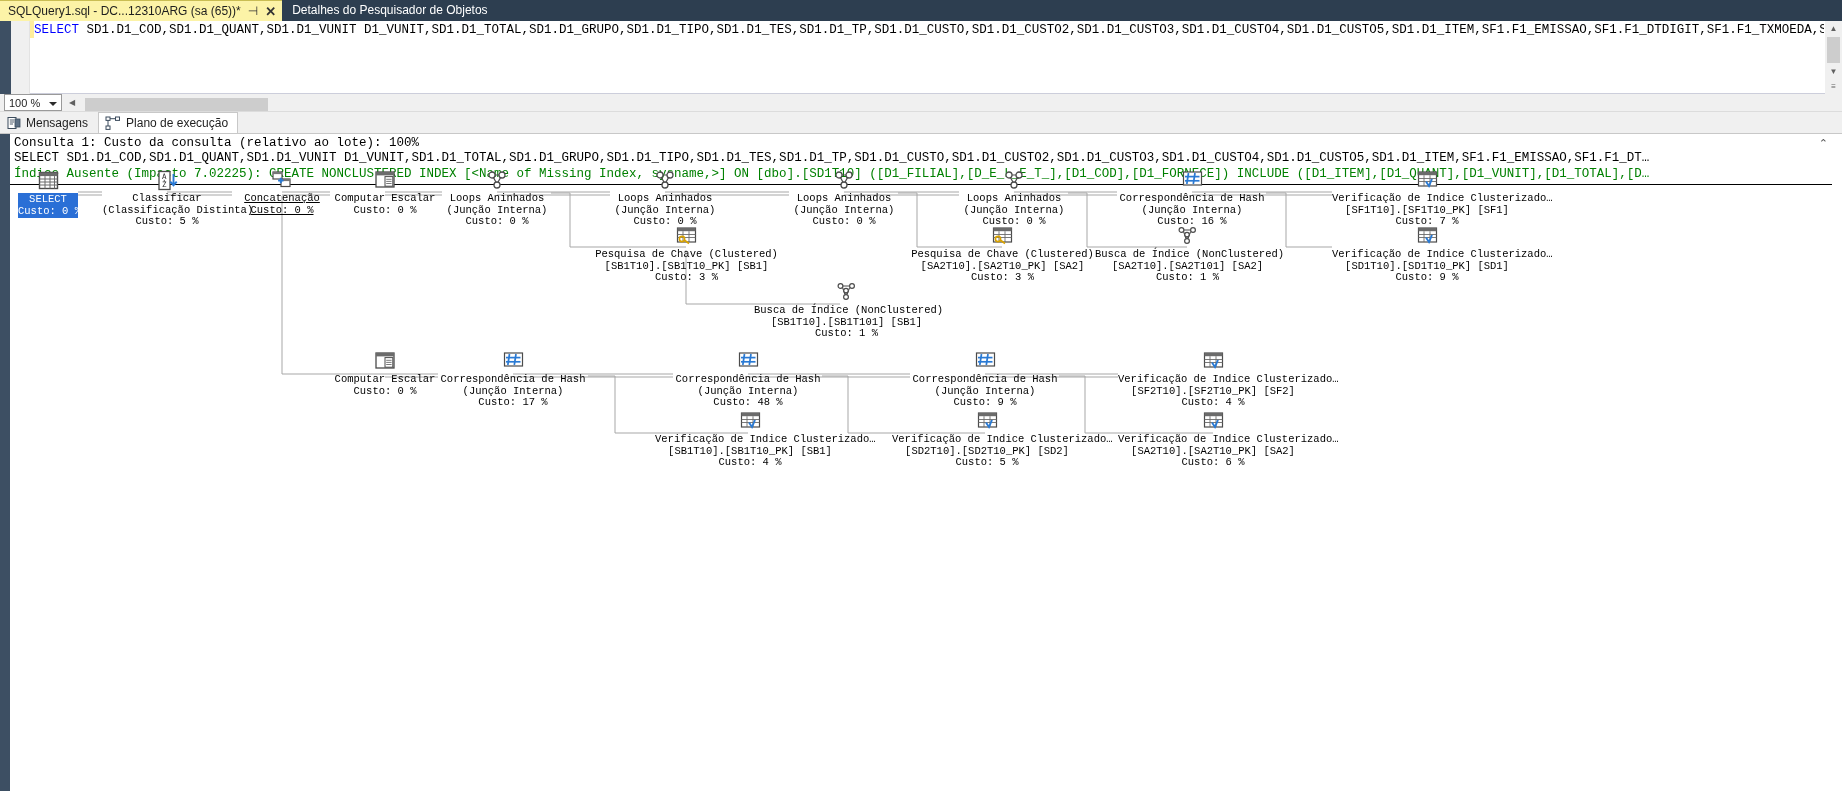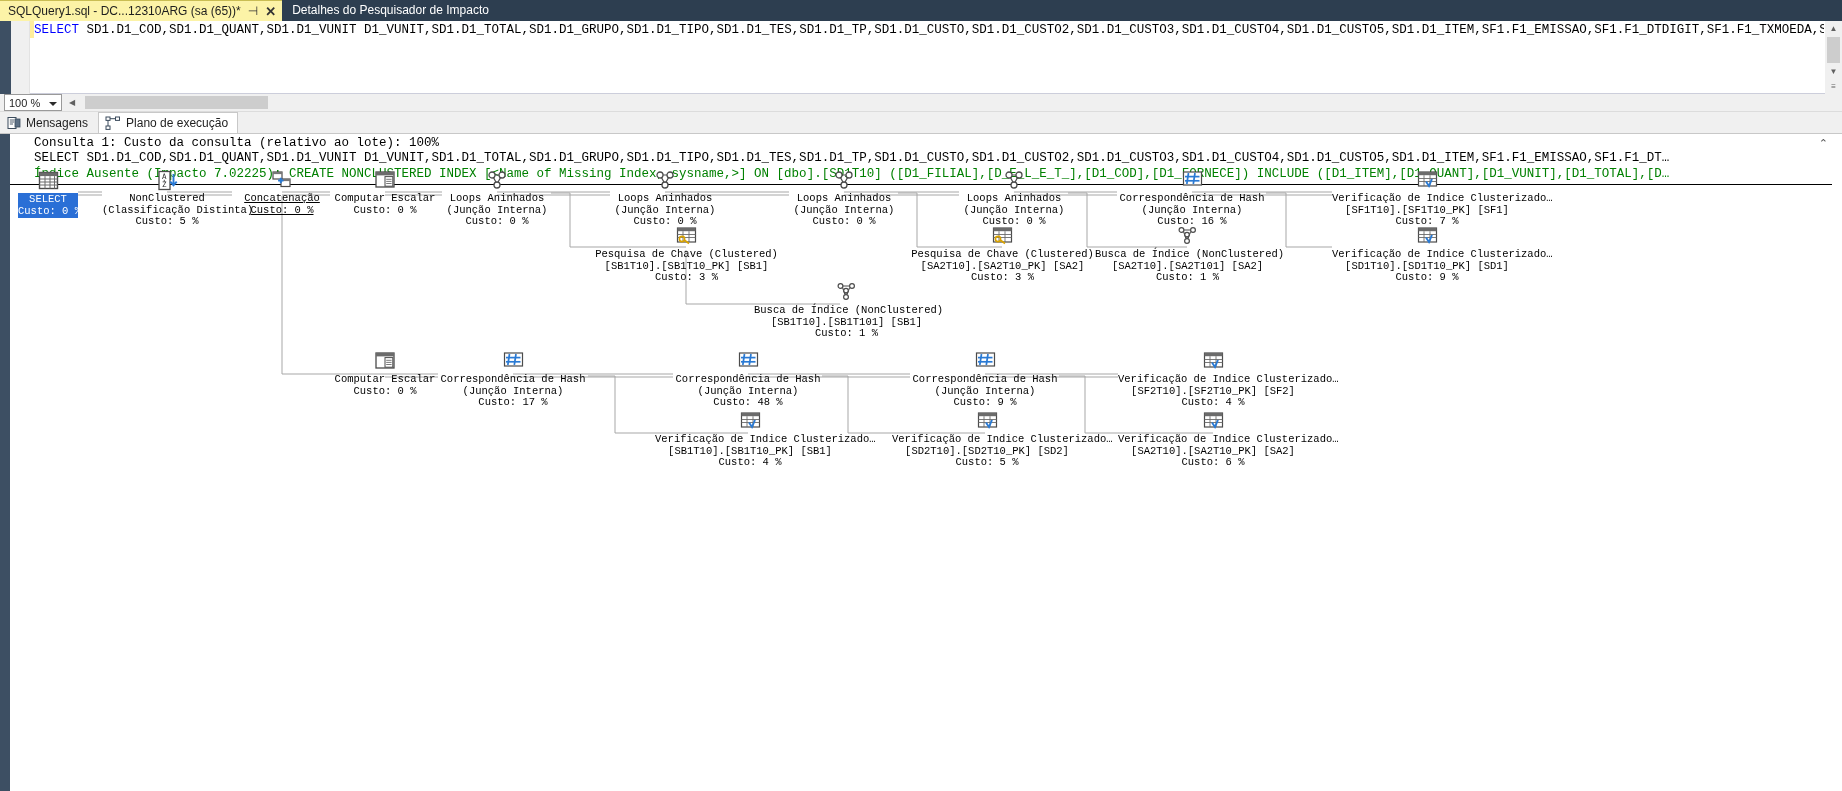--- a/index.html
+++ b/index.html
@@ -122,21 +122,21 @@
   .vs-bottom { position: absolute; left:0; bottom: 15px; }
   .vs-bottom2 { position: absolute; left:0; bottom: 0px; }
 
   
   .zoomrow {
     position: absolute;
     left: 0; top: 94px;
     width: 1842px; height: 18px;
     background: #f0f0f0;
     display: flex;
-    align-items: center;
+    align-items: flex-end;
     border-bottom: 1px solid #dcdcdc;
   }
   .zoom-select {
     width: 58px; height: 17px;
     margin-left: 4px;
     background: #ffffff;
     border: 1px solid #9a9a9a;
     font-size: 11px;
     color: #1e1e1e;
     display: flex;
@@ -224,21 +224,20 @@
     width: 1832px; height: 657px;
   }
 
   .hdr-line {
     position: absolute;
     font-family: "Liberation Mono", monospace;
     font-size: 12.5px;
     line-height: 15px;
     white-space: nowrap;
     color: #000;
-    margin-left: 20px;
   }
   .hdr-green { color: #008000; }
   .hdr-rule {
     position: absolute;
     left: 0; top: 50px;
     width: 1822px; height: 1px;
     background: #000000;
   }
   .hdr-collapse {
     position: absolute;
@@ -282,21 +281,21 @@
 
 <div id="app">
 
   <div class="tabstrip">
     <div class="tab active">
       <span class="tab-title">SQLQuery1.sql - DC...12310ARG (sa (65))*</span>
       <span class="tab-pin">⊣</span>
       <span class="tab-close">✕</span>
     </div>
     <div class="tab inactive">
-      <span class="tab-title">Detalhes do Pesquisador de Impacto</span>
+      <span class="tab-title">Detalhes do Pesquisador de Objetos</span>
     </div>
   </div>
 
   <div class="editor-wrap">
     <div class="editor-gutter"></div>
     <div class="editor-margin"></div>
     <div class="editor-yellowbar"></div>
     <div class="editor-text">
       <span class="kw">SELECT</span><span id="qtext"> SD1.D1_COD,SD1.D1_QUANT,SD1.D1_VUNIT D1_VUNIT,SD1.D1_TOTAL,SD1.D1_GRUPO,SD1.D1_TIPO,SD1.D1_TES,SD1.D1_TP,SD1.D1_CUSTO,SD1.D1_CUSTO2,SD1.D1_CUSTO3,SD1.D1_CUSTO4,SD1.D1_CUSTO5,SD1.D1_ITEM,SF1.F1_EMISSAO,SF1.F1_DTDIGIT,SF1.F1_TXMOEDA,SF1.F1_MOEDA,SF1</span>
     </div>
@@ -426,21 +425,21 @@
             <div class="ico">
               <svg width="21" height="21" viewBox="0 0 21 21">
                 <rect x="2" y="1.5" width="11" height="18" fill="#fff" stroke="#4b4b4b" stroke-width="1.3"></rect>
                 <text x="7.3" y="9" font-size="7.5" font-family="monospace" text-anchor="middle" fill="#1e1e1e">A</text>
                 <text x="7.3" y="17" font-size="7.5" font-family="monospace" text-anchor="middle" fill="#1e1e1e">Z</text>
                 <line x1="7.3" y1="9.8" x2="7.3" y2="11.6" stroke="#4b4b4b" stroke-width="1"></line>
                 <path d="M16.5,4 L16.5,15 M13.3,11.6 L16.5,15.4 L19.7,11.6" fill="none" stroke="#2a7ad4" stroke-width="1.9"></path>
               </svg>
             </div>
             <div>
-              <span class="lbl">NonClustered</span>
+              <span class="lbl">Classificar</span>
               <span class="lbl">(Classificação Distinta)</span>
               <span class="lbl">Custo: 5 %</span>
             </div>
           </div>
           <div class="node" style="left: 222px; top: 35px; width: 100px; text-decoration: underline;">
             <div class="ico">
               <svg width="21" height="18" viewBox="0 0 21 18">
                 <rect x="1" y="1" width="9" height="7" fill="#fff" stroke="#4b4b4b" stroke-width="1.2"></rect>
                 <rect x="1" y="1" width="9" height="2.1" fill="#777"></rect>
                 <rect x="9" y="8" width="9" height="7.5" fill="#fff" stroke="#4b4b4b" stroke-width="1.2"></rect>

